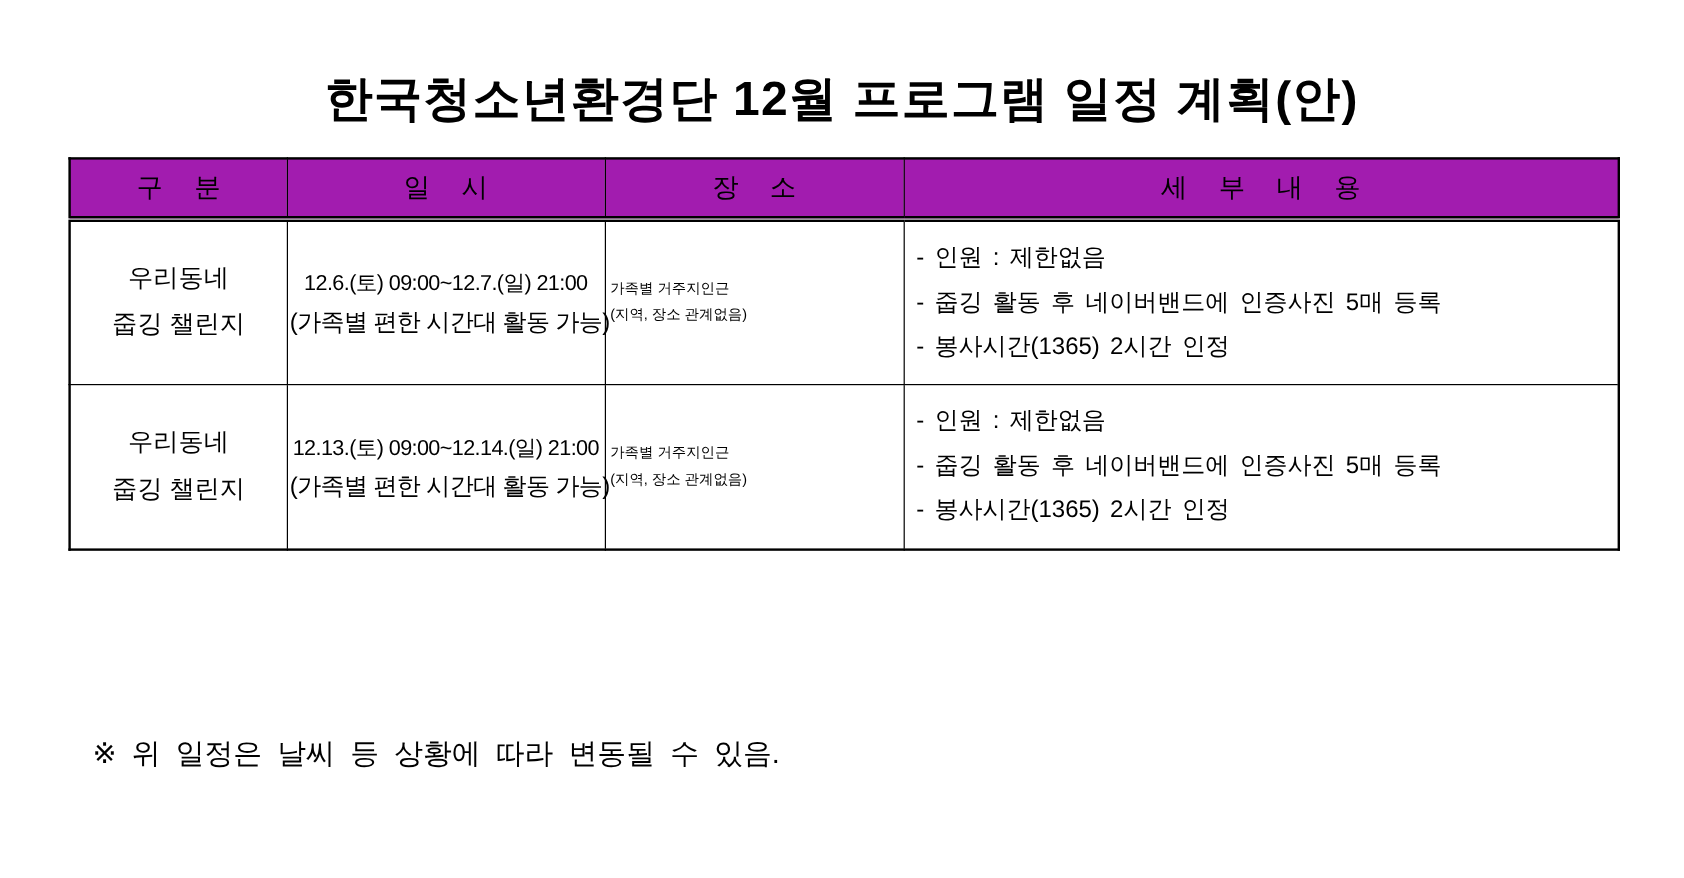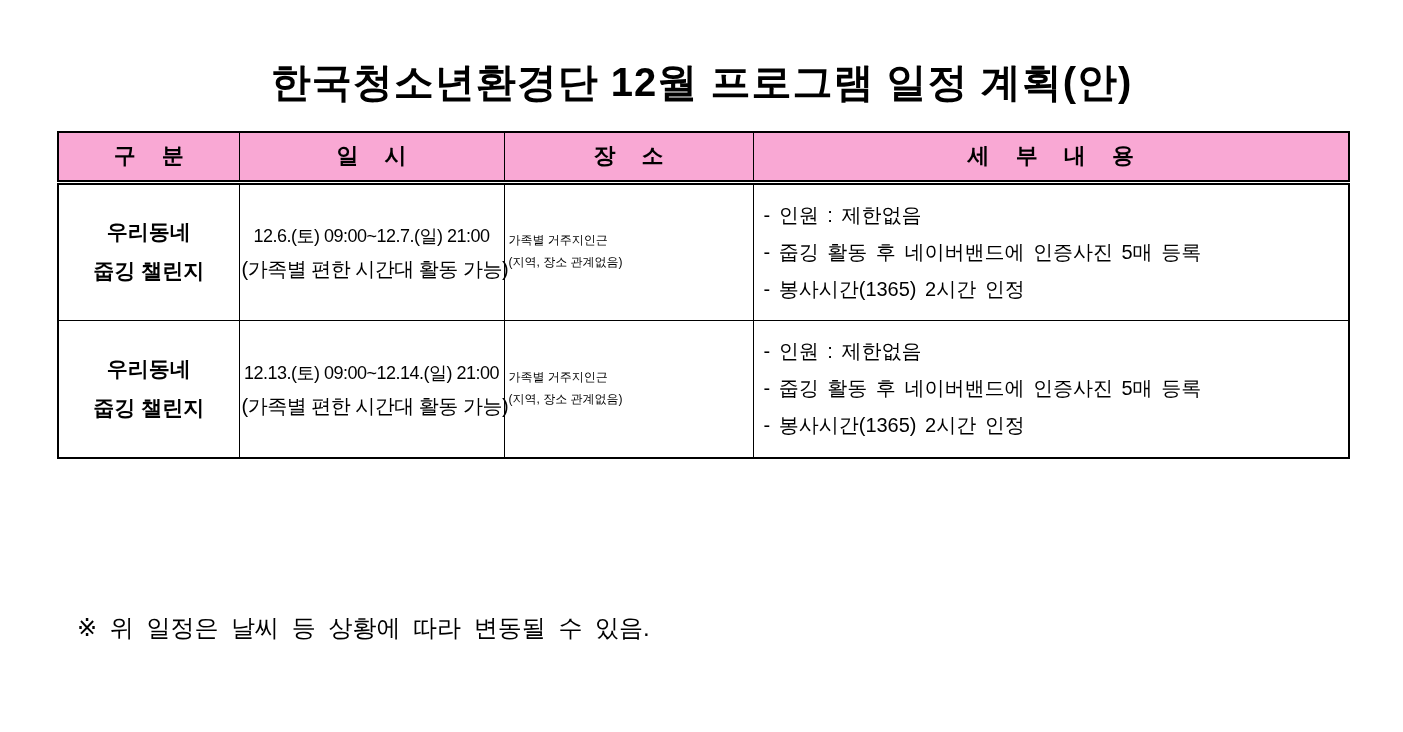--- a/index.html
+++ b/index.html
@@ -34,34 +34,34 @@
   table.schedule col.c2 { width: 265px; }
   table.schedule col.c3 { width: 249px; }
   table.schedule col.c4 { width: 596px; }
 
   table.schedule th, table.schedule td {
     border: 1.5px solid #000;
     vertical-align: middle;
   }
   table.schedule th {
     height: 50px;
-    background: #f9a8d4;
+    background: #a21caf;
     font-size: 22px;
-    font-weight: 700;
+    font-weight: 400;
     letter-spacing: 10px;
     text-indent: 10px;
     text-align: center;
   }
   table.schedule thead th { border-bottom: 5px double #000; }
 
   table.schedule tbody td { height: 138px; }
 
   td.cell-category {
     text-align: center;
-    font-weight: 700;
+    font-weight: 400;
     font-size: 21px;
     line-height: 1.85;
     padding: 0 23px;
   }
   td.cell-category .cat-line-justify {
     text-align: justify;
     text-align-last: justify;
     padding: 0 4px;
     line-height: 1.7;
   }

